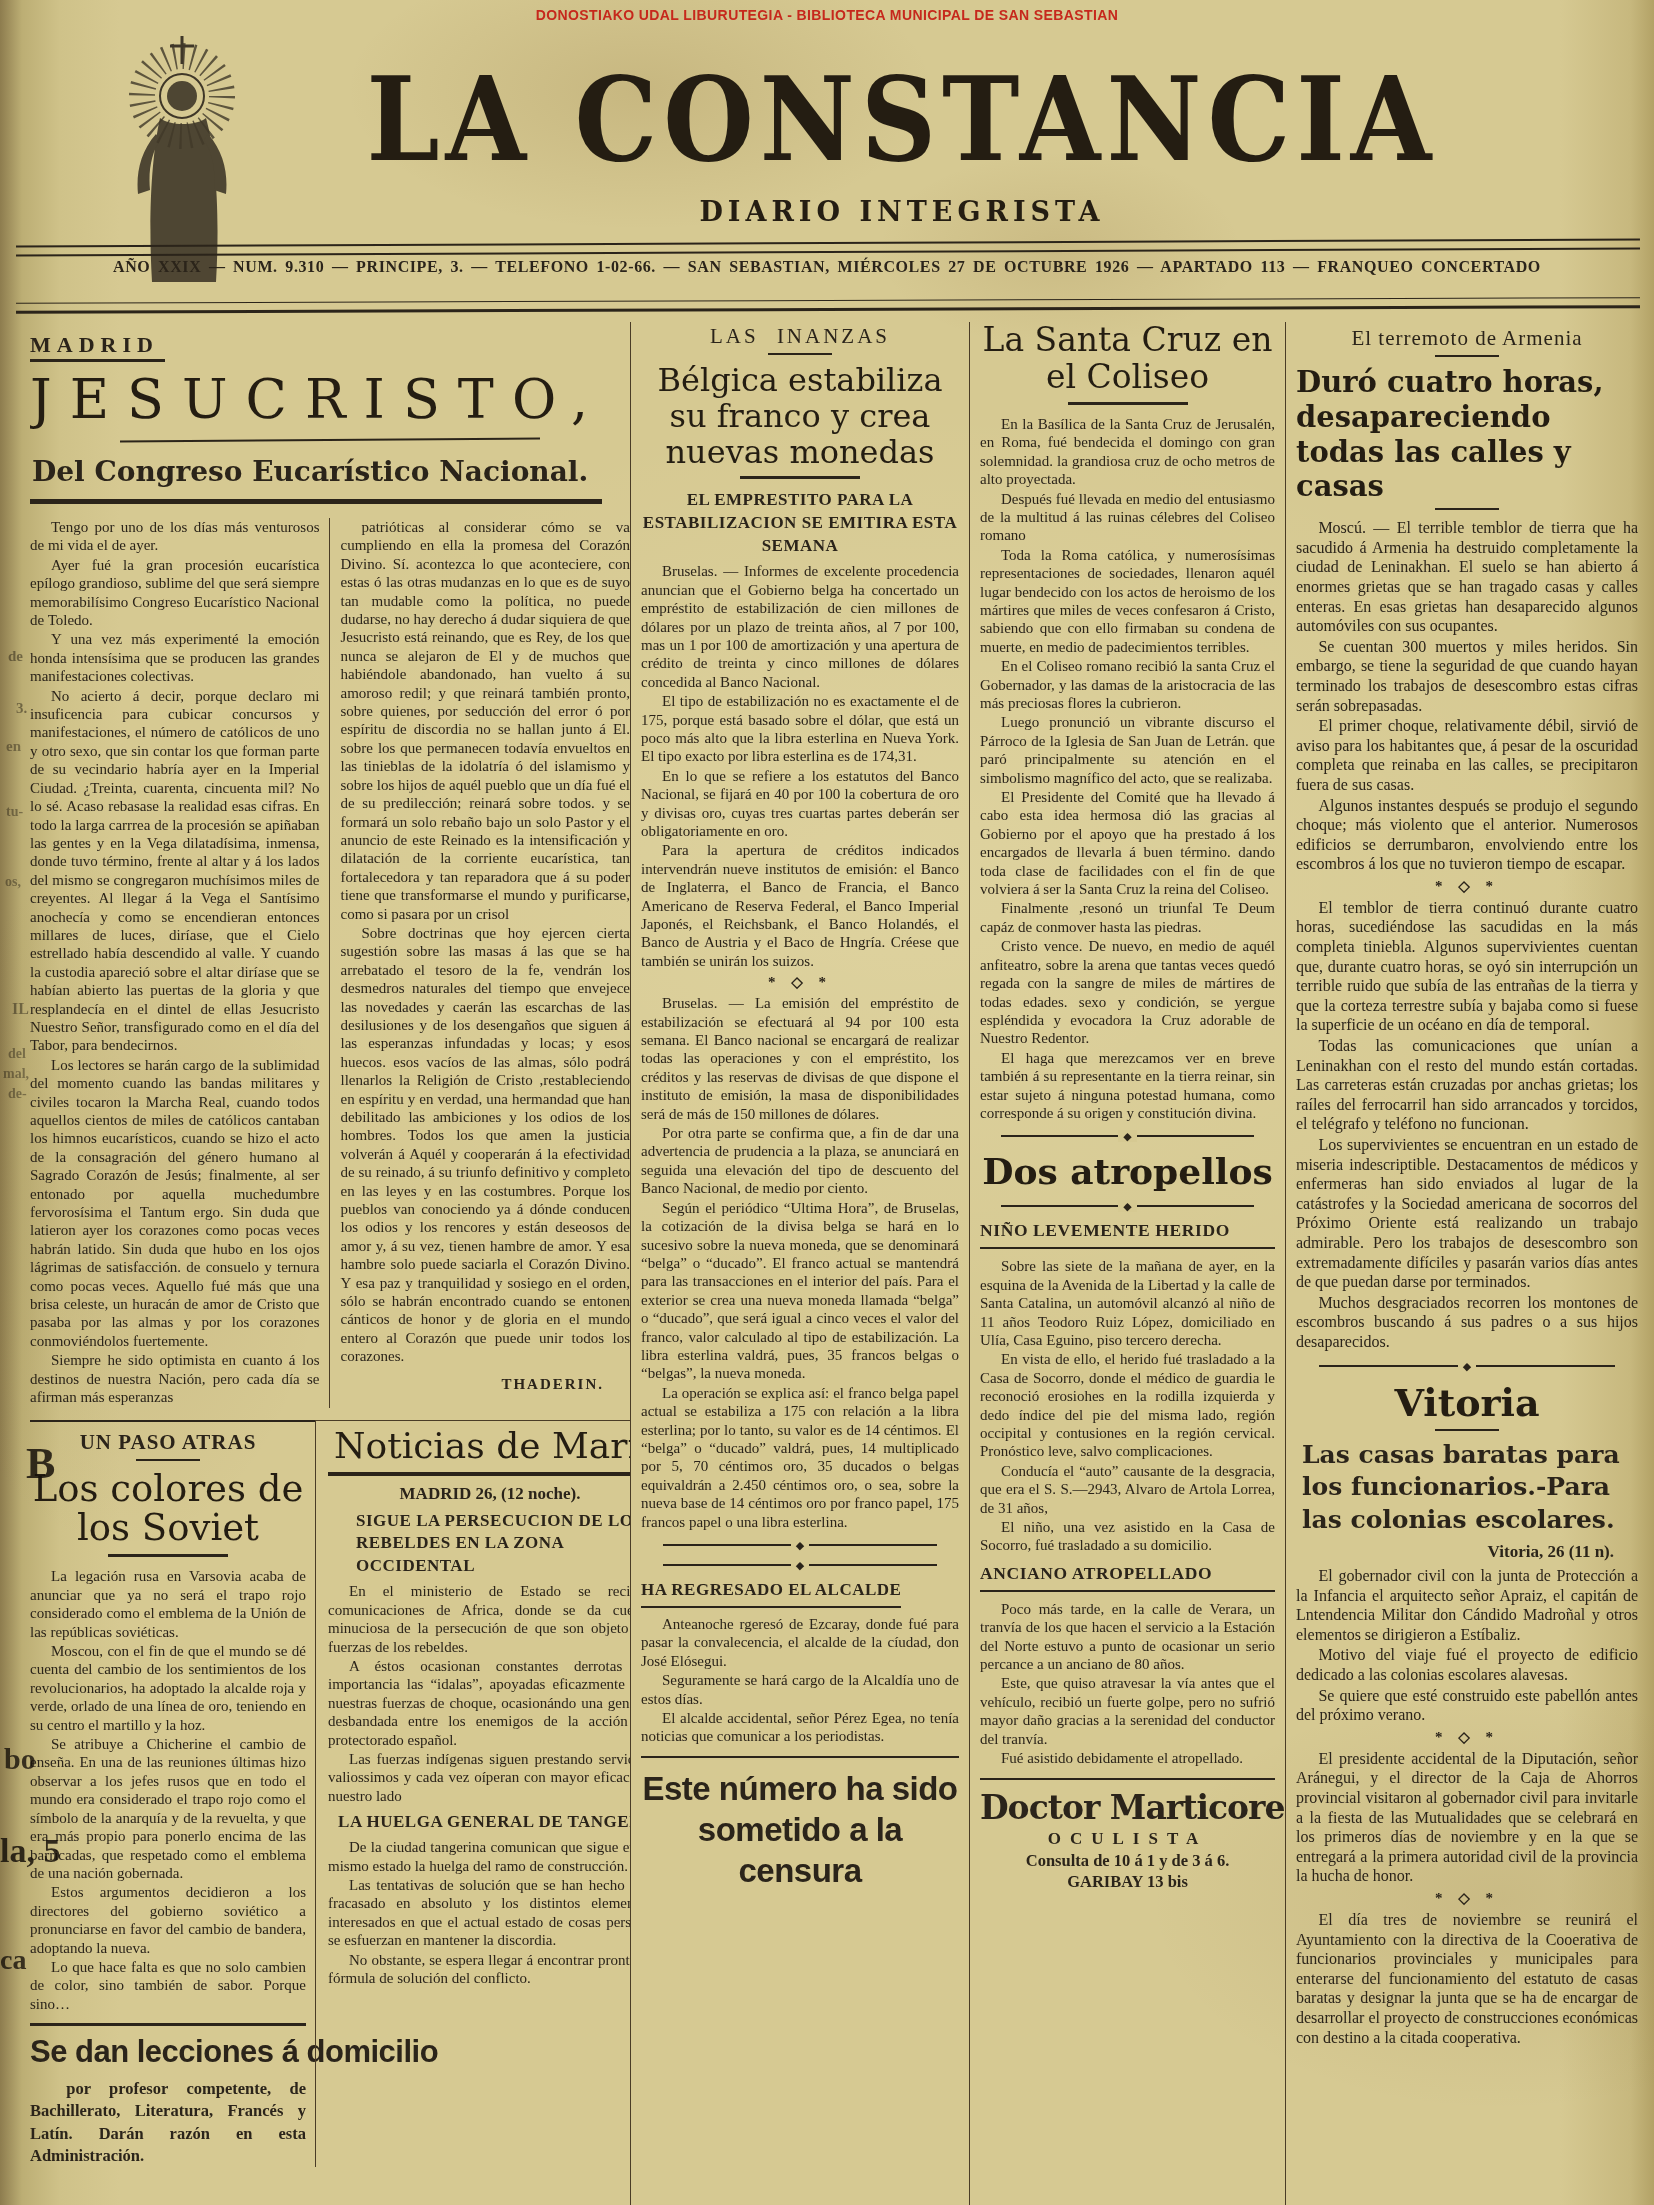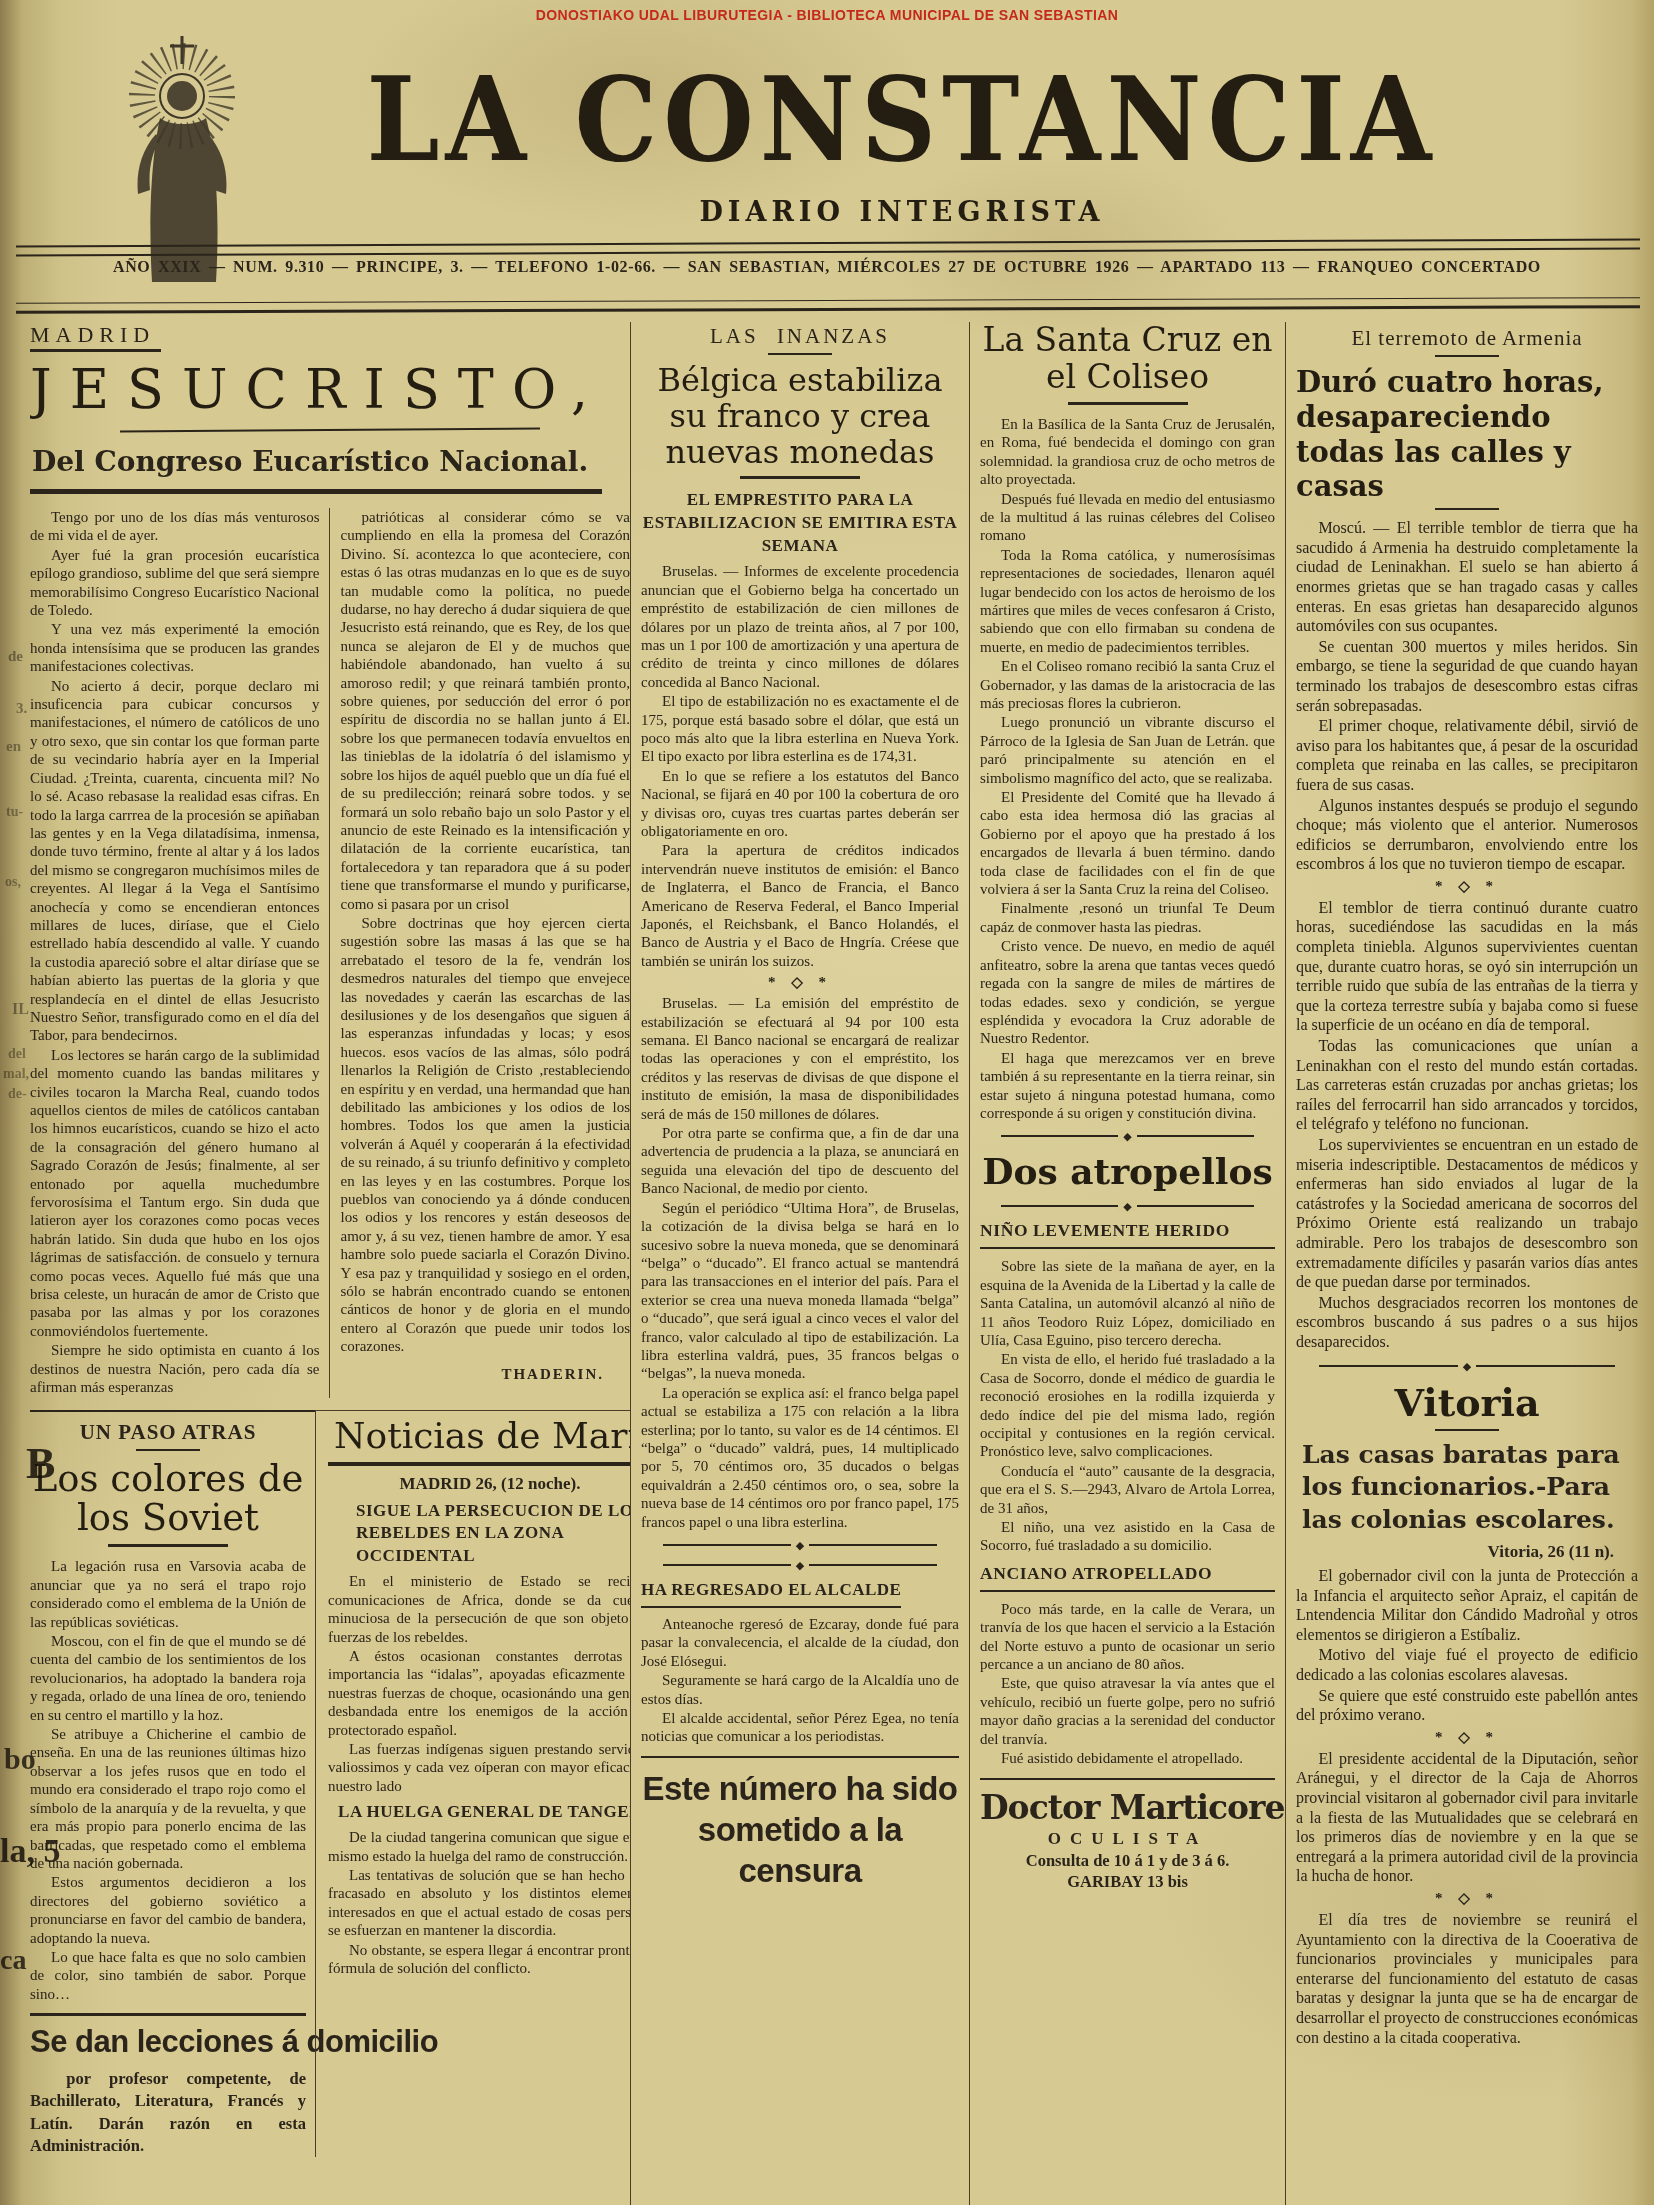--- a/index.html
+++ b/index.html
@@ -37,22 +37,22 @@
   .columns{position:absolute; top:322px; left:30px; right:12px; bottom:0; display:flex;}
   .colgroup12{width:600px; overflow:hidden;}
   .ncol{overflow:hidden; padding:0 10px;}
   .col3{width:318px; border-left:1px solid #4a3c26;}
   .col4{width:295px; border-left:1px solid #4a3c26;}
   .col5{flex:1; border-left:1px solid #4a3c26; padding-right:4px;}
   
   .para{margin:0 0 1px; text-indent:1.4em; text-align:justify;
     font-size:15px; line-height:18.4px;}
   .col5 .para{font-size:16px; line-height:19.6px;}
-  .kicker{font-weight:normal; font-size:22px; letter-spacing:6px; width:max-content;
-    border-bottom:3px solid #2b241a; padding:0 6px 1px 0; margin:0 0 6px;}
+  .kicker{font-weight:bold; font-size:22px; letter-spacing:6px; width:max-content;
+    border-bottom:3px solid #2b241a; padding:0 6px 1px 0; margin:10px 0 6px;}
   .kicker-c{text-align:center; font-size:21px; letter-spacing:1px; margin:4px 0 0; font-weight:normal;}
   .krule{width:64px; border-top:2px solid #2b241a; margin:4px auto 8px;}
   .hrule{border-top:3px solid #2b241a; width:120px; margin:6px auto 10px;}
   .fancy{position:relative; text-align:center; margin:8px 10px;
     background:linear-gradient(#2b241a,#2b241a) center/92% 2px no-repeat; height:12px;}
   .fancy::after{content:"◆"; position:relative; top:-4px; padding:0 5px; font-size:11px;
     background:#d6c992; color:#2b241a;}
   .orn{text-align:center; font-size:15px; letter-spacing:6px; margin:3px 0; font-weight:bold;}
   .subhead-caps{font-weight:bold; font-size:17px; line-height:1.35; margin:6px 0 4px;
     letter-spacing:.5px;}
@@ -170,21 +170,21 @@
       </div>
 
       <div class="row2" data-interactable="false">
         <div class="soviet" data-interactable="false">
           <div class="kicker-c" data-interactable="false" style="font-weight:bold;">UN PASO ATRAS</div>
           <div class="krule" data-interactable="false"></div>
           <h2 class="head2" data-interactable="false">Los colores de los Soviet</h2>
           <div class="hrule" data-interactable="false"></div>
           <div data-interactable="false">
               <p class="para" data-interactable="false">La legación rusa en Varsovia acaba de anunciar que ya no será el trapo rojo considerado como el emblema de la Unión de las repúblicas soviéticas.</p>
-              <p class="para" data-interactable="false">Moscou, con el fin de que el mundo se dé cuenta del cambio de los sentimientos de los revolucionarios, ha adoptado la bandera roja y regada, orlado de una línea de oro, teniendo en su centro el martillo y la hoz.</p>
+              <p class="para" data-interactable="false">Moscou, con el fin de que el mundo se dé cuenta del cambio de los sentimientos de los revolucionarios, ha adoptado la alcalde roja y verde, orlado de una línea de oro, teniendo en su centro el martillo y la hoz.</p>
               <p class="para" data-interactable="false">Se atribuye a Chicherine el cambio de enseña. En una de las reuniones últimas hizo observar a los jefes rusos que en todo el mundo era considerado el trapo rojo como el símbolo de la anarquía y de la revuelta, y que era más propio para ponerlo encima de las barricadas, que respetado como el emblema de una nación gobernada.</p>
               <p class="para" data-interactable="false">Estos argumentos decidieron a los directores del gobierno soviético a pronunciarse en favor del cambio de bandera, adoptando la nueva.</p>
               <p class="para" data-interactable="false">Lo que hace falta es que no solo cambien de color, sino también de sabor. Porque sino…</p>
             </div>
           <div class="lessons" data-interactable="false">
             <div class="lessons-title" data-interactable="false">Se dan lecciones á domicilio</div>
             <p class="lessons-body" data-interactable="false">por profesor competente, de Bachillerato, Literatura, Francés y Latín. Darán razón en esta Administración.</p>
           </div>
         </div>
         <div class="marruecos" data-interactable="false">

